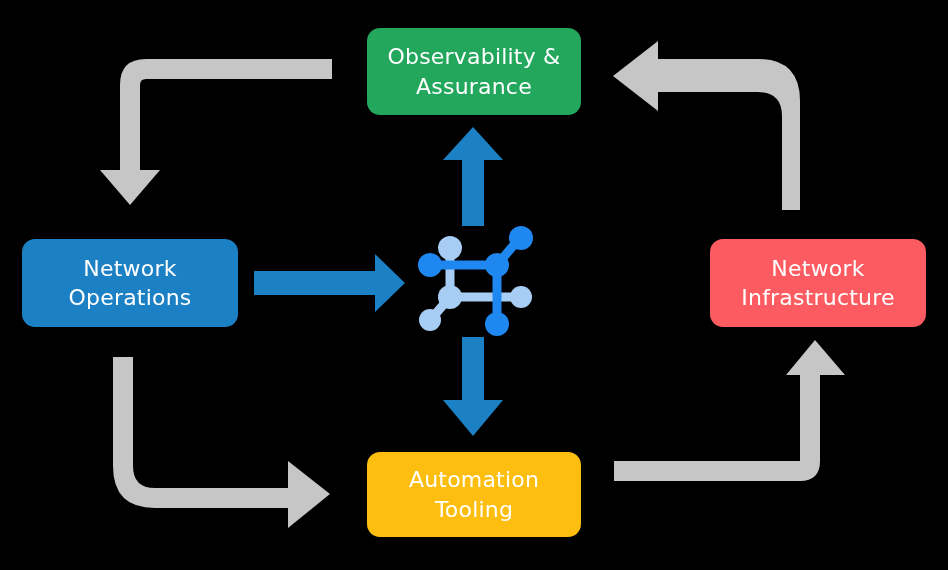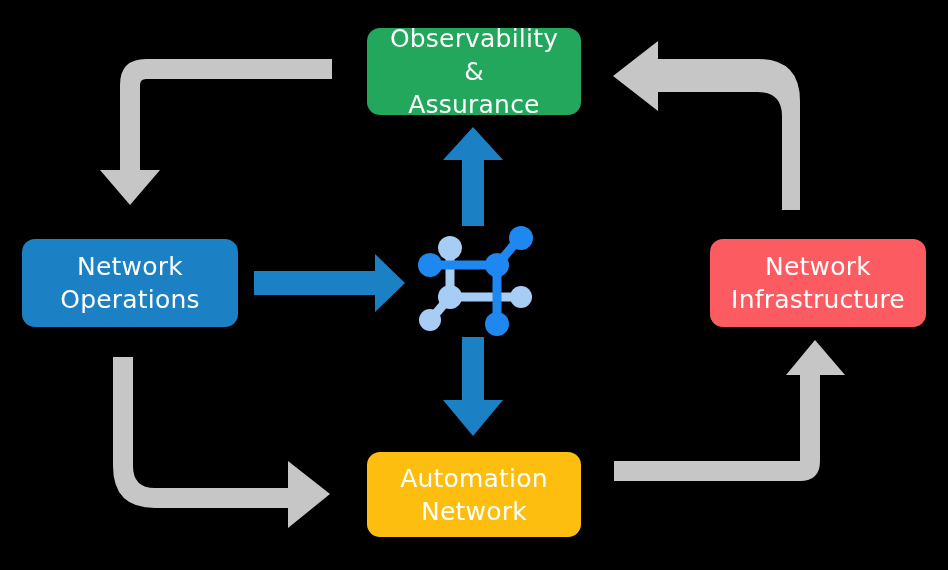--- a/index.html
+++ b/index.html
@@ -27,21 +27,21 @@
     height: 570px;
   }
   .node-box {
     position: absolute;
     border-radius: 13px;
     display: flex;
     align-items: center;
     justify-content: center;
     text-align: center;
     color: #ffffff;
-    font-size: 25px;
+    font-size: 22px;
     line-height: 1.32;
     font-weight: 400;
     letter-spacing: 0.2px;
     box-sizing: border-box;
     padding: 4px 10px;
     white-space: pre-line;
     font-family: "DejaVu Sans", sans-serif;
   }
   #box-observability {
     left: 367px; top: 28px; width: 214px; height: 87px;
@@ -177,15 +177,15 @@
   <div class="node-box" id="box-observability" style="background:#22a75d">Observability &amp;
 Assurance</div>
 
   <div class="node-box" id="box-operations" style="background:#1c80c4">Network
 Operations</div>
 
   <div class="node-box" id="box-infrastructure" style="background:#fc5c61">Network
 Infrastructure</div>
 
   <div class="node-box" id="box-automation" style="background:#fdbe10">Automation
-Network</div>
+Tooling</div>
 
 </div>
 
 </body></html>

